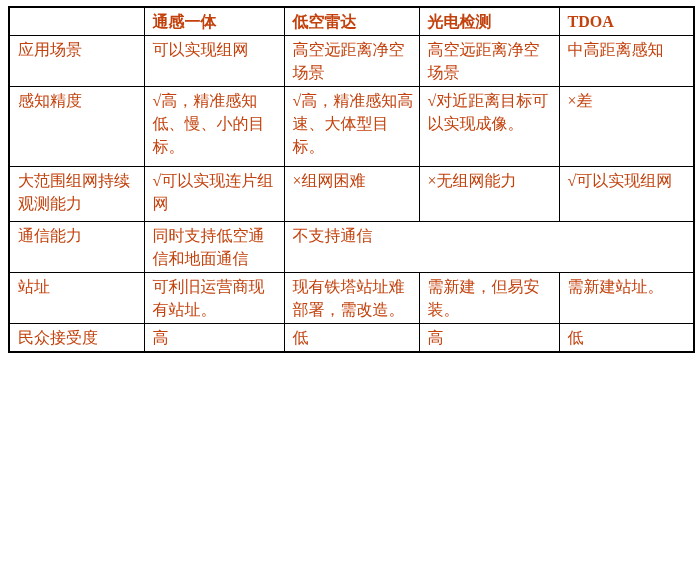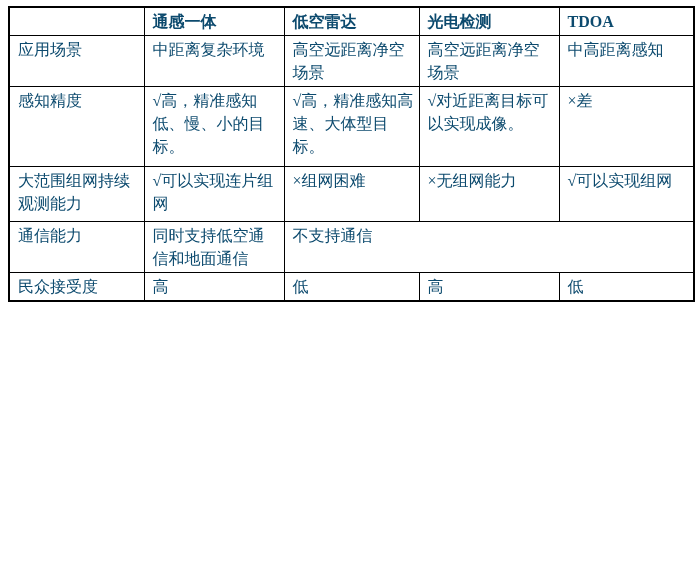--- a/index.html
+++ b/index.html
@@ -7,21 +7,21 @@
     padding: 0;
     background: #ffffff;
   }
   .page {
     position: relative;
     width: 700px;
     height: 484px;
     background: #ffffff;
     overflow: hidden;
     font-family: "Liberation Serif", "DejaVu Serif", serif;
-    color: #0c4a6e;
+    color: #c2410c;
   }
   table.cmp {
     position: absolute;
     left: 8px;
     top: 6px;
     width: 685px;
     border-collapse: collapse;
     table-layout: fixed;
     border: 2px solid #000000;
   }
@@ -57,21 +57,21 @@
     <tbody>
       <tr style="height:26px">
         <th></th>
         <th>通感一体</th>
         <th>低空雷达</th>
         <th>光电检测</th>
         <th>TDOA</th>
       </tr>
       <tr style="height:50px">
         <td class="lbl">应用场景</td>
-        <td>中距离复杂环境</td>
+        <td>可以实现组网</td>
         <td>高空远距离净空场景</td>
         <td>高空远距离净空场景</td>
         <td>中高距离感知</td>
       </tr>
       <tr style="height:80px">
         <td class="lbl">感知精度</td>
         <td>√高，精准感知低、慢、小的目标。</td>
         <td>√高，精准感知高速、大体型目标。</td>
         <td>√对近距离目标可以实现成像。</td>
         <td>×差</td>
@@ -81,20 +81,27 @@
         <td>√可以实现连片组网</td>
         <td>×组网困难</td>
         <td>×无组网能力</td>
         <td>√可以实现组网</td>
       </tr>
       <tr style="height:49px">
         <td class="lbl">通信能力</td>
         <td>同时支持低空通信和地面通信</td>
         <td colspan="3">不支持通信</td>
       </tr>
+      <tr style="height:50px">
+        <td class="lbl">站址</td>
+        <td>可利旧运营商现有站址。</td>
+        <td>现有铁塔站址难部署，需改造。</td>
+        <td>需新建，但易安装。</td>
+        <td>需新建站址。</td>
+      </tr>
       <tr style="height:27px">
         <td class="lbl">民众接受度</td>
         <td>高</td>
         <td>低</td>
         <td>高</td>
         <td>低</td>
       </tr>
     </tbody>
   </table>
 </div>

